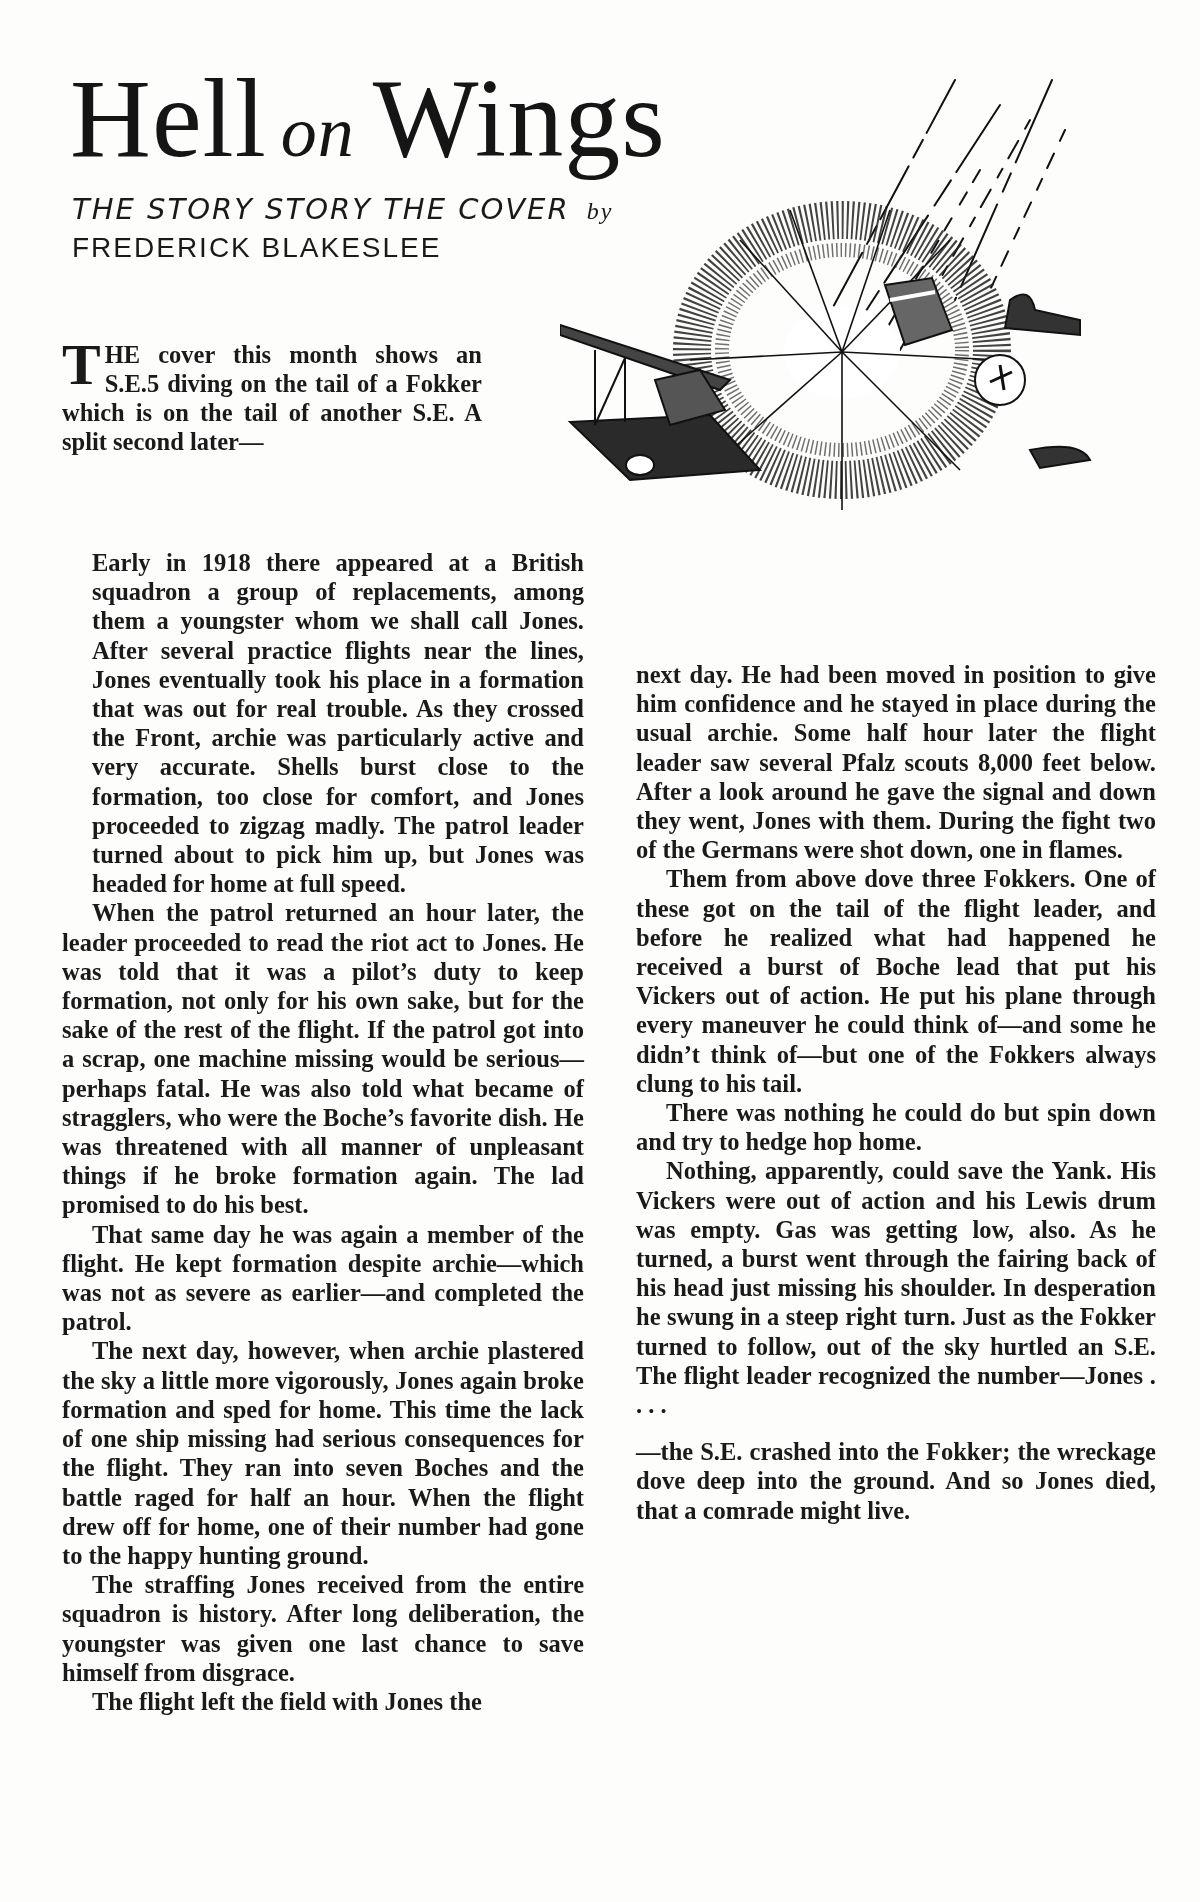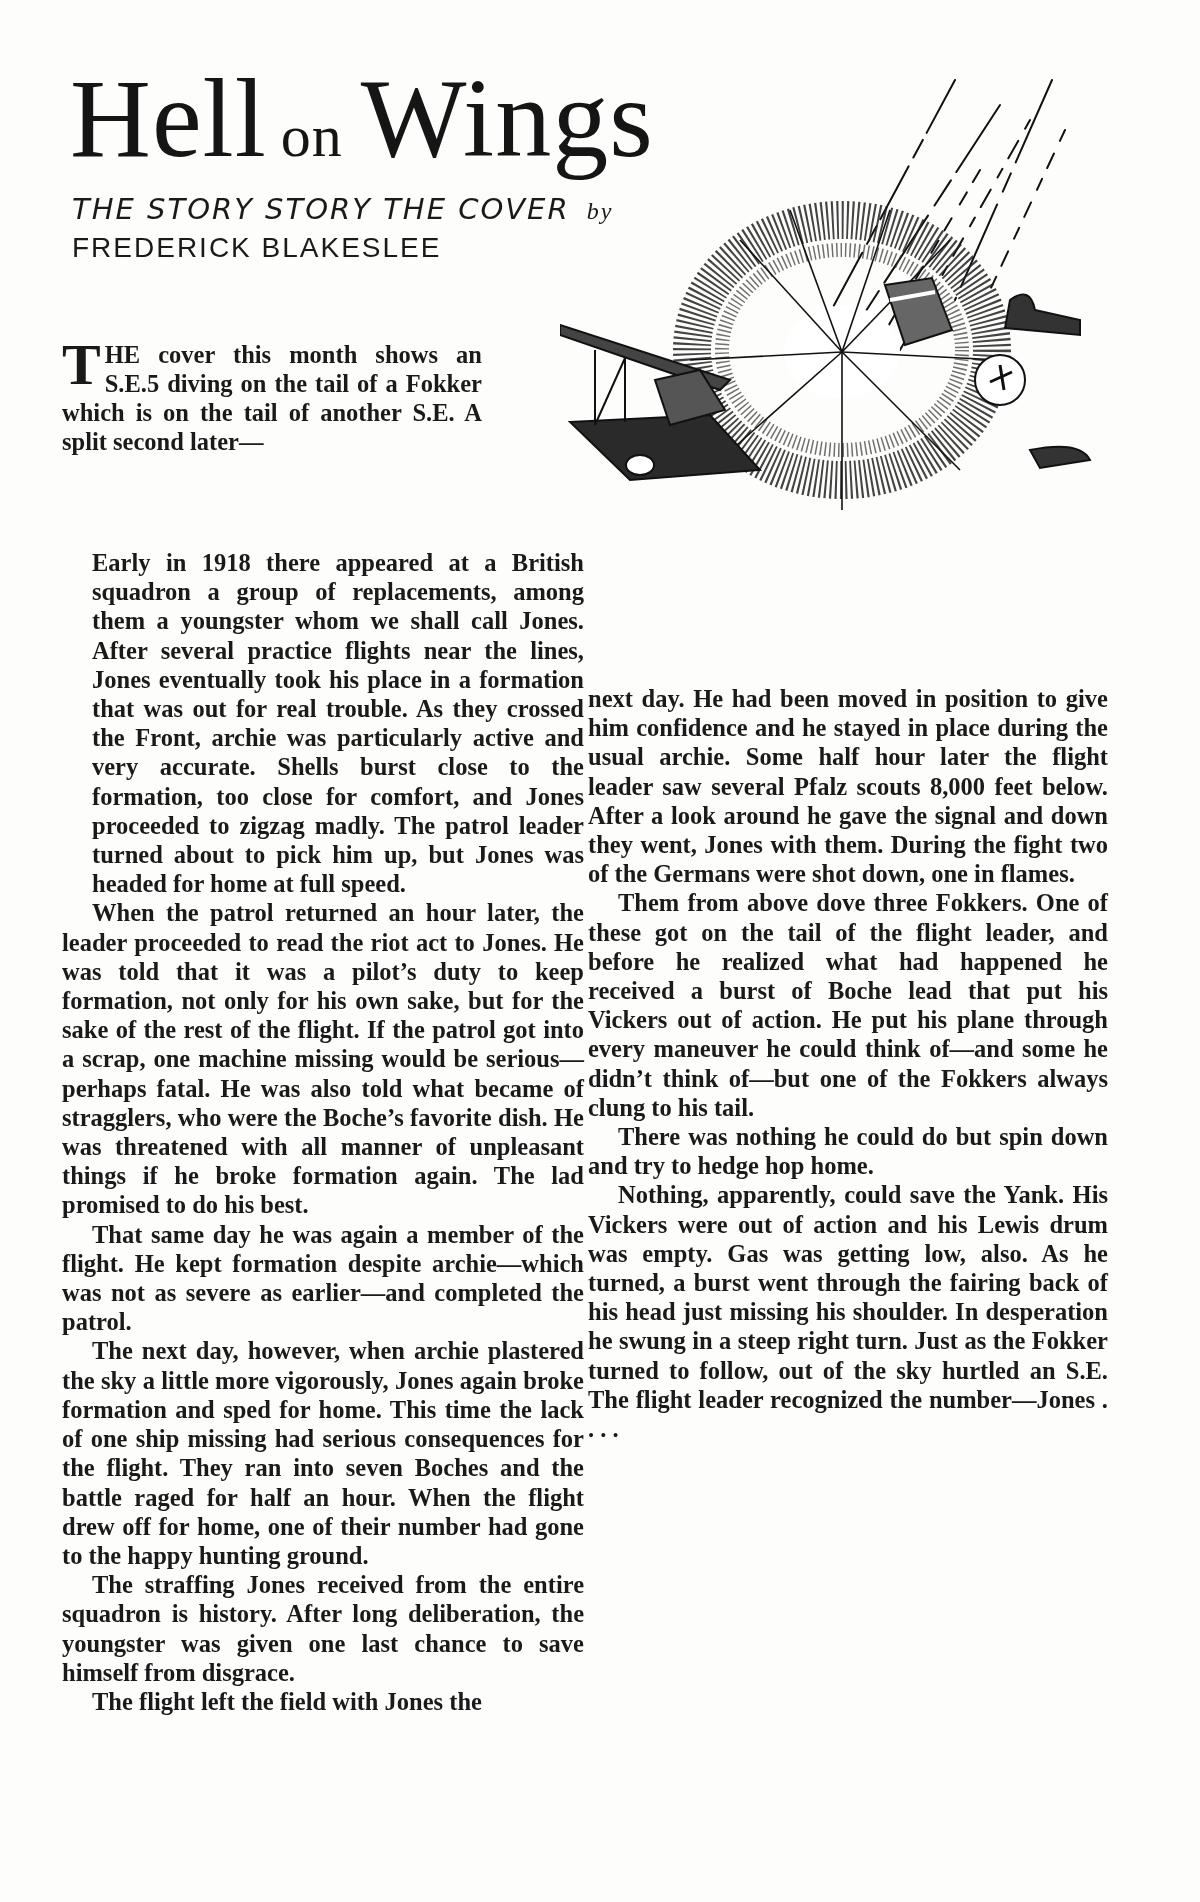--- a/index.html
+++ b/index.html
@@ -2,37 +2,37 @@
 <html><head>
 <meta charset="utf-8">
 <style>
   html, body { margin: 0; padding: 0; background: #ffffff; }
   body { width: 1200px; height: 1902px; position: relative; overflow: hidden;
          font-family: "Liberation Serif", "DejaVu Serif", serif; color: #1a1a1a; }
   .page { position: absolute; left: 0; top: 0; width: 1200px; height: 1902px; background: #fdfdfc; }
 
   .title { position: absolute; left: 70px; top: 62px; font-size: 112px; line-height: 1; letter-spacing: 1px;
            font-family: "Liberation Serif", "DejaVu Serif", serif; color: #151515; white-space: nowrap; }
-  .title .on { font-size: 60px; margin: 0 18px 0 14px; }
+  .title .on { font-style: italic; font-size: 72px; margin: 0 18px 0 14px; }
   .subtitle { position: absolute; left: 72px; top: 192px; font-size: 29px; font-style: italic; letter-spacing: 2px;
               font-family: "DejaVu Sans", sans-serif; font-weight: normal; color: #1a1a1a; white-space: nowrap; }
   .byline-by { font-family: "Liberation Serif", serif; font-style: italic; font-size: 24px; margin-left: 6px; }
   .author { position: absolute; left: 72px; top: 232px; font-size: 28px; letter-spacing: 2px;
             font-family: Liberation Sans, sans-serif; color: #1a1a1a; white-space: nowrap; }
 
   .intro { position: absolute; left: 62px; top: 340px; width: 420px; font-size: 24.5px; line-height: 29px;
            font-weight: bold; text-align: justify; }
   .dropcap { float: left; font-size: 58px; line-height: 46px; margin: 2px 4px 0 0; font-weight: bold; }
 
   .col { position: absolute; font-size: 24.5px; line-height: 29.2px; text-align: justify; }
   .col p { margin: 0; text-indent: 30px; font-weight: bold; }
   .col p.noindent { text-indent: 0; }
   .col-left { left: 62px; top: 548px; width: 522px; }
   .col-left p.first { padding-left: 30px; text-indent: 0; }
-  .col-right { left: 588px; top: 660px; width: 520px; margin-top: 24px; }
+  .col-right { left: 636px; top: 660px; width: 520px; }
   .closing { font-weight: bold; margin-top: 18px !important; text-indent: 0 !important; }
 
   .illustration { position: absolute; left: 560px; top: 60px; width: 640px; height: 600px; }
 </style>
 </head>
 <body>
 
 <div class="page">
 
   <div class="title">
@@ -101,15 +101,16 @@
     <p>The next day, however, when archie plastered the sky a little more vigorously, Jones again broke formation and sped for home. This time the lack of one ship missing had serious consequences for the flight. They ran into seven Boches and the battle raged for half an hour. When the flight drew off for home, one of their number had gone to the happy hunting ground.</p>
     <p>The straffing Jones received from the entire squadron is history. After long deliberation, the youngster was given one last chance to save himself from disgrace.</p>
     <p>The flight left the field with Jones the</p>
   </div>
 
   <div class="col col-right">
     <p class="noindent">next day. He had been moved in position to give him confidence and he stayed in place during the usual archie. Some half hour later the flight leader saw several Pfalz scouts 8,000 feet below. After a look around he gave the signal and down they went, Jones with them. During the fight two of the Germans were shot down, one in flames.</p>
     <p>Them from above dove three Fokkers. One of these got on the tail of the flight leader, and before he realized what had happened he received a burst of Boche lead that put his Vickers out of action. He put his plane through every maneuver he could think of—and some he didn’t think of—but one of the Fokkers always clung to his tail.</p>
     <p>There was nothing he could do but spin down and try to hedge hop home.</p>
     <p>Nothing, apparently, could save the Yank. His Vickers were out of action and his Lewis drum was empty. Gas was getting low, also. As he turned, a burst went through the fairing back of his head just missing his shoulder. In desperation he swung in a steep right turn. Just as the Fokker turned to follow, out of the sky hurtled an S.E. The flight leader recognized the number—Jones . . . .</p>
+    <p class="closing">—the S.E. crashed into the Fokker; the wreckage dove deep into the ground. And so Jones died, that a comrade might live.</p>
   </div>
 
 </div>
 
 </body></html>

